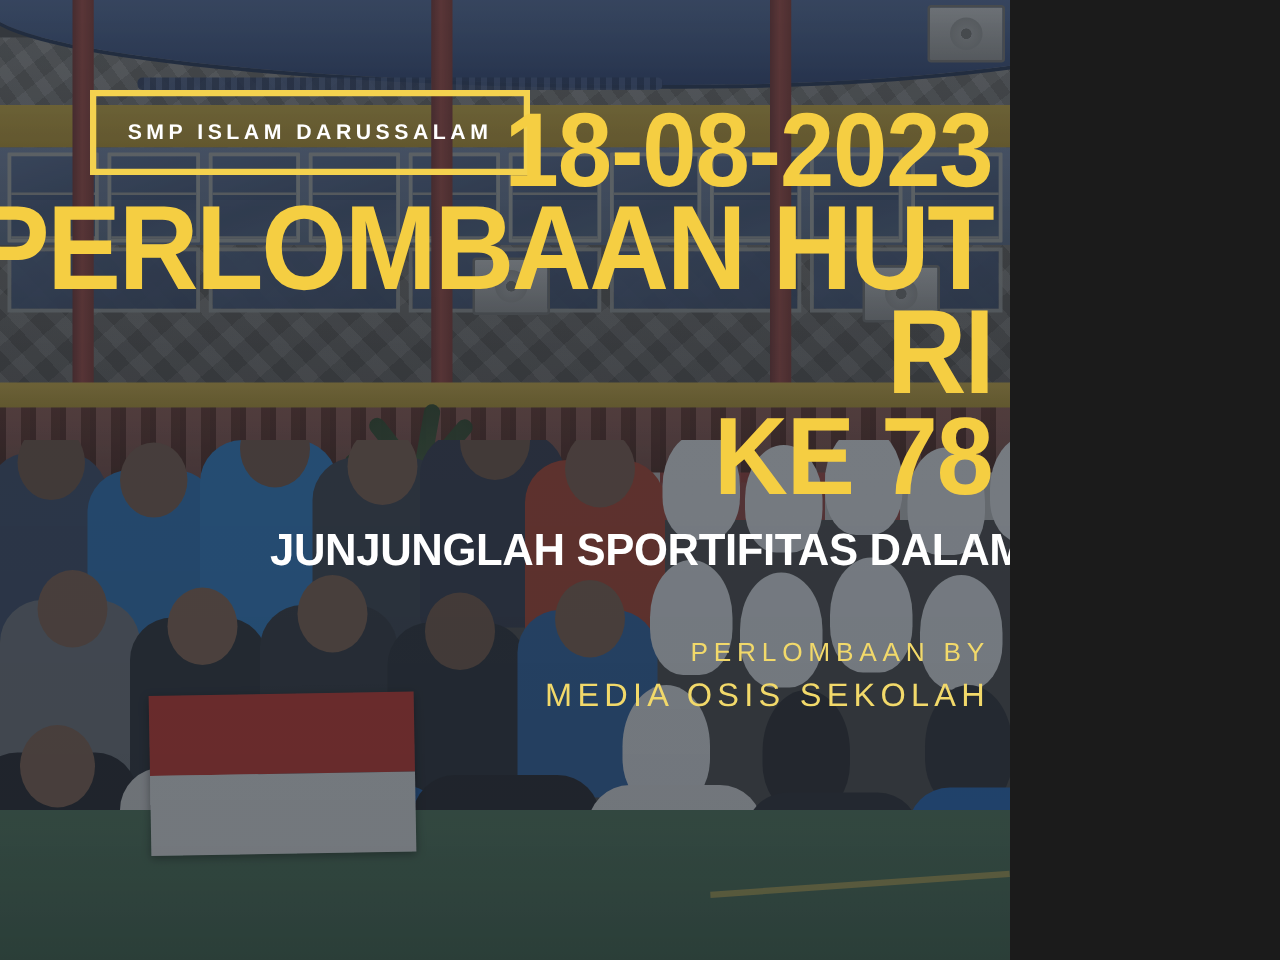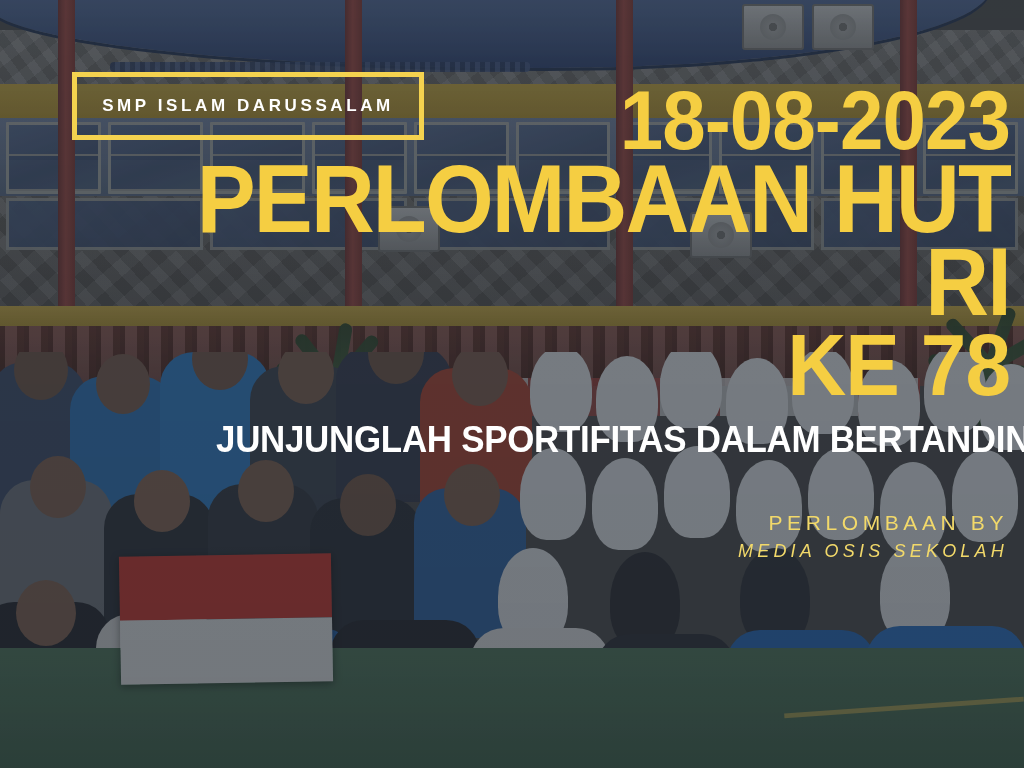--- a/index.html
+++ b/index.html
@@ -1,19 +1,19 @@
 <!DOCTYPE html>
 <html><head>
 <meta charset="utf-8">
 <style>
   html,body{margin:0;padding:0;background:#1b1b1b;}
   body{font-family:"Liberation Sans",sans-serif;}
 
   #poster{
-    position:relative;width:1024px;height:768px;overflow:hidden;
+    position:relative;width:808px;height:768px;overflow:hidden;
     background:#4a4a4a;
   }
 
   
   .photo{position:absolute;inset:0;overflow:hidden;}
 
   
   .canopy{
     position:absolute;left:-10px;top:-28px;width:1000px;height:96px;
     background:linear-gradient(180deg,#5a6d91 0%,#44587d 55%,#2f4168 100%);
@@ -141,21 +141,21 @@
     color:#ffffff;font-family:"Liberation Sans Narrow","Liberation Sans",sans-serif;
     font-weight:bold;font-size:36px;letter-spacing:-.3px;white-space:nowrap;
     transform:scaleX(.97);transform-origin:left center;
   }
 
   .credit{
     position:absolute;right:16px;top:508px;text-align:right;color:#f2d96a;
     font-family:"Liberation Sans",sans-serif;font-weight:normal;line-height:1.45;
   }
   .credit .l1{font-size:21px;letter-spacing:4.6px;display:block;}
-  .credit .l2{font-size:18px;letter-spacing:4.2px;display:block;font-style:italic;}
+  .credit .l2{font-size:26px;letter-spacing:4.2px;display:block;}
 </style>
 </head>
 <body>
 
 <div id="poster">
 
   <div class="photo">
 
     <div class="wall-upper"></div>
     <div class="canopy"></div>

